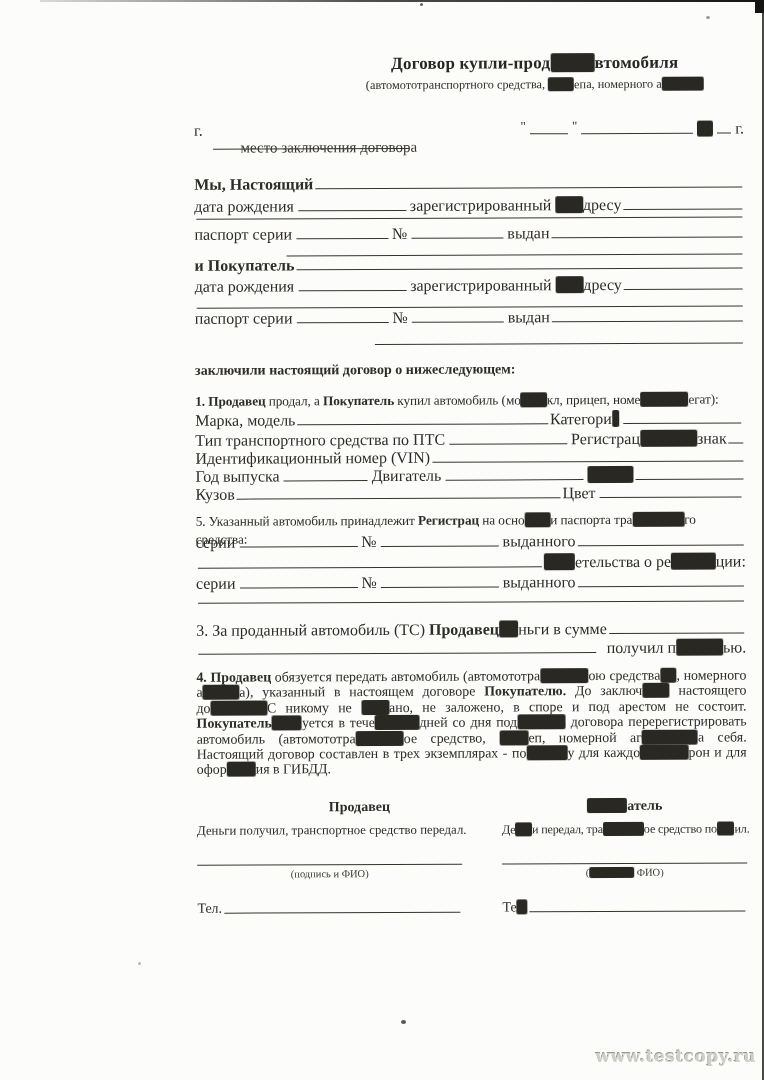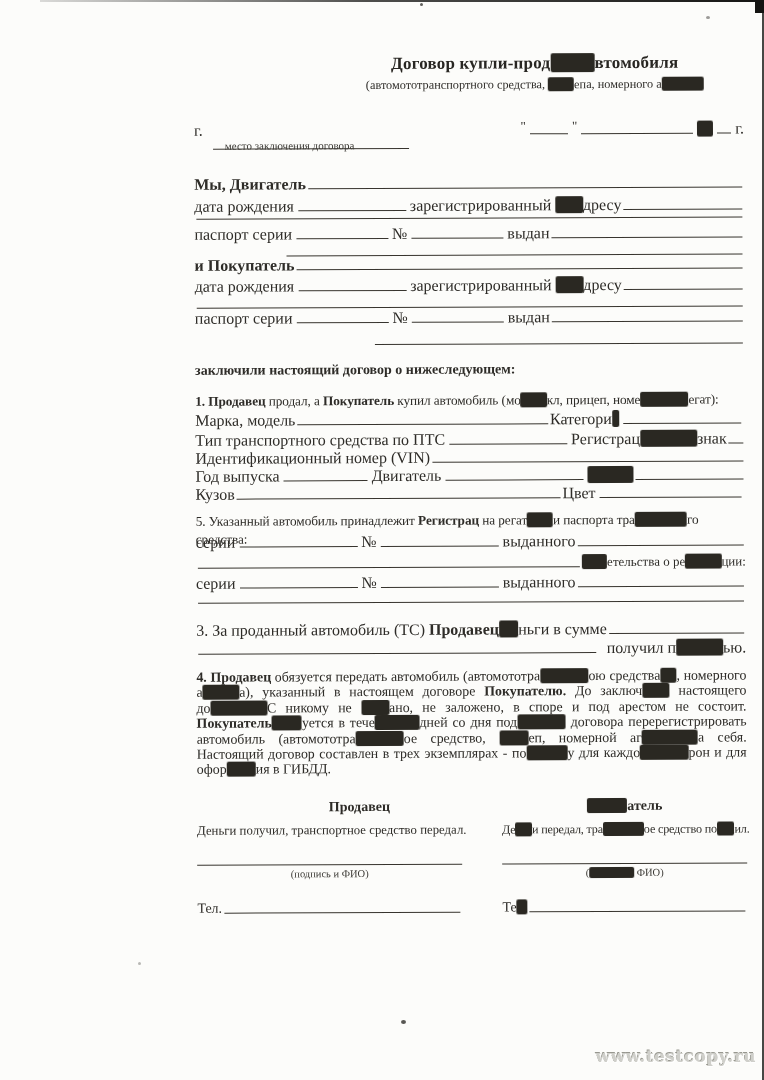--- a/index.html
+++ b/index.html
@@ -18,21 +18,21 @@
   .lbl { white-space:nowrap; line-height:16px; margin-bottom:-3px; }
   .bld { font-weight:bold; }
   .u { display:inline-block; height:0; border-bottom:1.4px solid #37342e; margin:0 4px; flex:0 0 auto; }
   .fill { flex:1 1 auto; height:0; border-bottom:1.4px solid #37342e; margin:0 2px; }
   .grow { flex:1 1 auto; }
   .spacer90 { flex:0 0 90px; }
   .spacer178 { flex:0 0 178px; }
   .sm { color:transparent; background:#2a2822; filter:blur(0.7px); border-radius:2px;margin-top:19px; }
   .lwc { position:relative; display:inline-block; height:0; flex:0 0 auto; }
   .lwc .u { margin:0; }
-  .cap { position:absolute; left:12px; top:4px; width:100%; text-align:left; font-size:11px; color:#3a3833; }
+  .cap { position:absolute; left:18px; top:4px; width:100%; text-align:center; font-size:15px; color:#3a3833; }
   .q { font-size:13px; line-height:13px; margin-bottom:2px; }
   .para { font-size:14px; line-height:18px; }
   .tight { font-size:13.3px; letter-spacing:-0.1px; }
   .para4 { font-size:13.9px; line-height:15.4px; text-align:justify; margin-top:15px; }
   .sigrow { display:flex; justify-content:space-between; margin-top:22px; }
   .sigcol { width:265px; }
   .sigcol.rightcol { width:245px; }
   .sighead { font-weight:bold; font-size:14px; text-align:center; height:18px; }
   .sighead.shiftl { transform:translateX(30px); }
   .sigtext { font-size:12.8px; margin-top:6px; white-space:nowrap; }
@@ -73,21 +73,21 @@
       <span class="q">"</span>
       <span class="u" style="width:38px;"></span>
       <span class="q">"</span>
       <span class="u" style="width:112px;"></span>
       <span class="lbl sm">20</span>
       <span class="u" style="width:14px;"></span>
       <span class="lbl">г.</span>
     </div>
 
     <div class="row" style="height:54px;">
-      <span class="lbl bld">Мы, Двигатель</span>
+      <span class="lbl bld">Мы, Настоящий</span>
       <span class="fill"></span>
     </div>
     <div class="row" style="height:22px;">
       <span class="lbl">дата рождения</span>
       <span class="u" style="width:108px;"></span>
       <span class="lbl"><span>зарегистрированный </span><span class="sm">по а</span><span>дресу</span></span>
       <span class="fill"></span>
     </div>
     <div class="row" style="height:8px;">
       <span class="fill"></span>
@@ -158,32 +158,32 @@
       <span class="lbl"><span class="sm">Шасси</span></span>
       <span class="fill"></span>
     </div>
     <div class="row" style="height:18px;">
       <span class="lbl">Кузов</span>
       <span class="fill" style="flex-grow:2.2;"></span>
       <span class="lbl">Цвет</span>
       <span class="u" style="width:142px;"></span>
     </div>
 
-    <div class="para tight" style="margin-top:13px; height:18px;"><span>5. Указанный автомобиль принадлежит </span><span class="bld">Регистрац</span><span> на регат</span><span class="sm">вани</span><span>и паспорта тра</span><span class="sm">нспортно</span><span>го средства:</span></div>
+    <div class="para tight" style="margin-top:13px; height:18px;"><span>5. Указанный автомобиль принадлежит </span><span class="bld">Регистрац</span><span> на осно</span><span class="sm">вани</span><span>и паспорта тра</span><span class="sm">нспортно</span><span>го средства:</span></div>
     <div class="row" style="height:17px;">
       <span class="lbl">серии</span>
       <span class="u" style="width:118px;"></span>
       <span class="lbl">№</span>
       <span class="u" style="width:118px;"></span>
       <span class="lbl">выданного</span>
       <span class="fill"></span>
     </div>
     <div class="row" style="height:21px;">
       <span class="fill"></span>
-      <span class="lbl" style="font-size:13px;"><span class="sm">свид</span><span>етельства о ре</span><span class="sm">гистра</span><span>ции:</span></span>
+      <span class="lbl" style="font-size:16px;"><span class="sm">свид</span><span>етельства о ре</span><span class="sm">гистра</span><span>ции:</span></span>
     </div>
     <div class="row" style="height:20px;">
       <span class="lbl">серии</span>
       <span class="u" style="width:118px;"></span>
       <span class="lbl">№</span>
       <span class="u" style="width:118px;"></span>
       <span class="lbl">выданного</span>
       <span class="fill"></span>
     </div>
     <div class="row" style="height:15px;">

